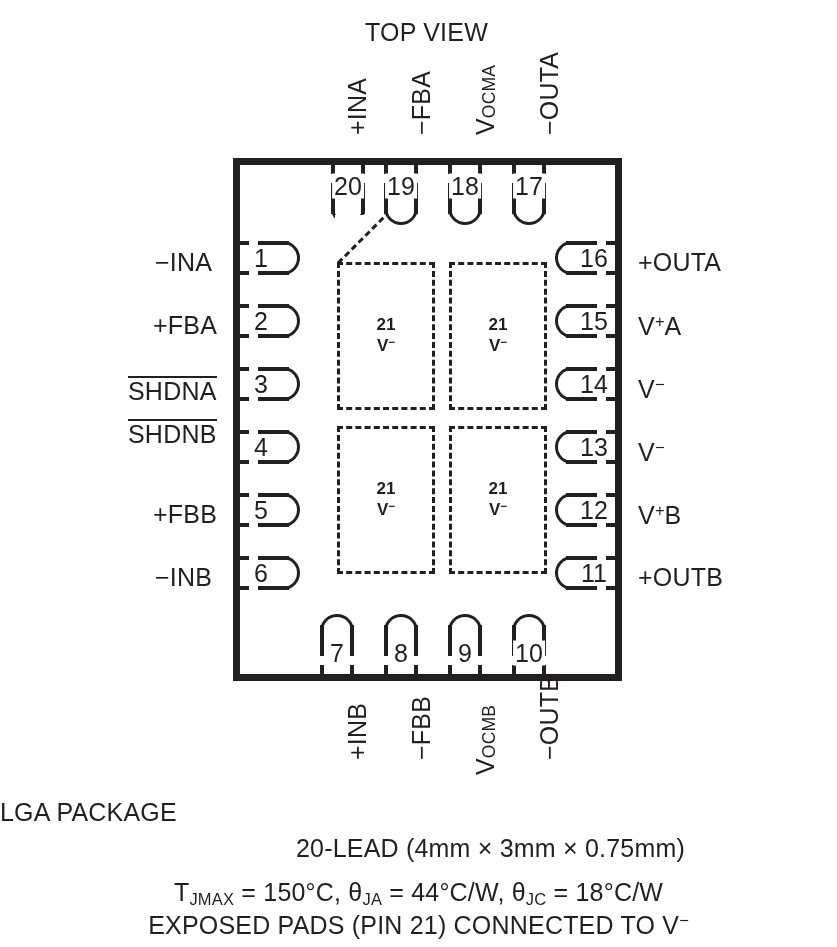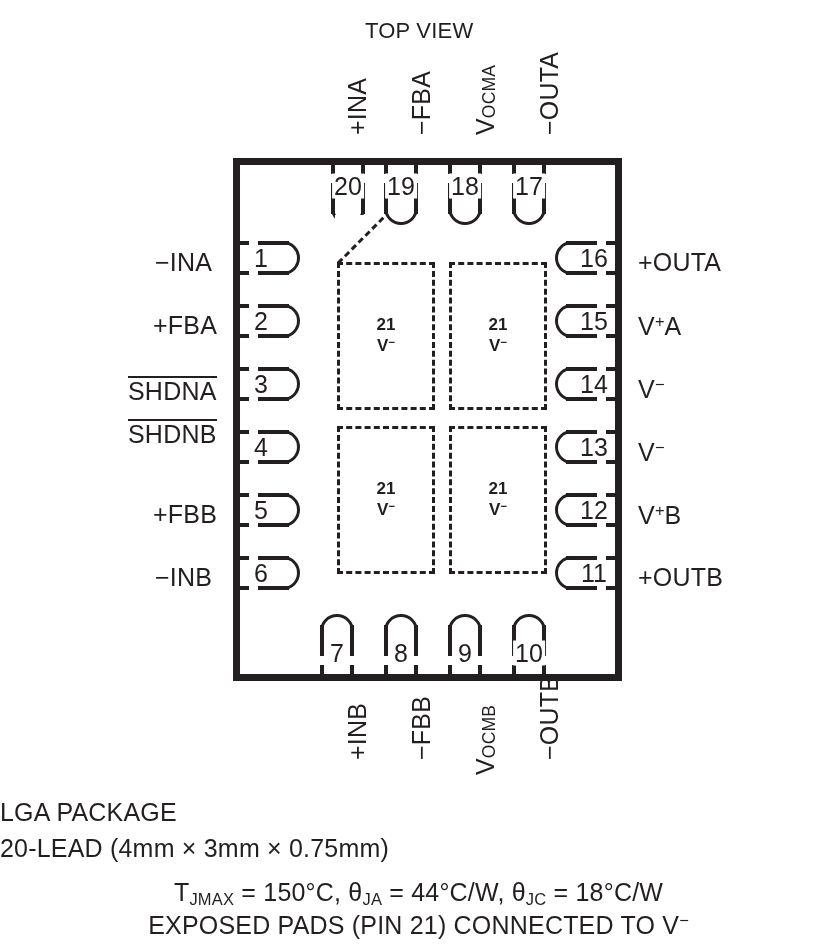--- a/index.html
+++ b/index.html
@@ -22,21 +22,21 @@
   }
 
   
   .txt {
     position: absolute;
     white-space: nowrap;
     color: #231f20;
     line-height: 1;
   }
   .title {
-    font-size: 22px;
+    font-size: 25px;
     letter-spacing: 0.2px;
   }
   .pinlabel {
     font-size: 25px;
     letter-spacing: 0.2px;
   }
   .caption {
     font-size: 25px;
     letter-spacing: 0.2px;
   }
@@ -456,21 +456,21 @@
 
   <div class="epad" style="left:449px; top:426px; width:98px; height:148px;">
     <div class="epad-txt">
       <span>21</span><br>
       <span>V</span><span class="sup">−</span>
     </div>
   </div>
 
   <div class="txt caption" style="left:0; top:800px; width:837px; text-align:left;">LGA PACKAGE</div>
 
-  <div class="txt caption" style="left:0; top:836px; width:685px; text-align:left;">20-LEAD (4mm × 3mm × 0.75mm)</div>
+  <div class="txt caption" style="left:0; top:836px; width:685px; text-align:right;">20-LEAD (4mm × 3mm × 0.75mm)</div>
 
   <div class="txt caption" style="left:0; top:880px; width:837px; text-align:center;">
     <span>T</span><span class="subsm">JMAX</span><span> = 150°C, </span><span>θ</span><span class="subsm">JA</span><span> = 44°C/W, </span><span>θ</span><span class="subsm">JC</span><span> = 18°C/W</span>
   </div>
 
   <div class="txt caption" style="left:0; top:912px; width:837px; text-align:center;">
     <span>EXPOSED PADS (PIN 21) CONNECTED TO V</span><span class="sup">−</span>
   </div>
 
 </div>

